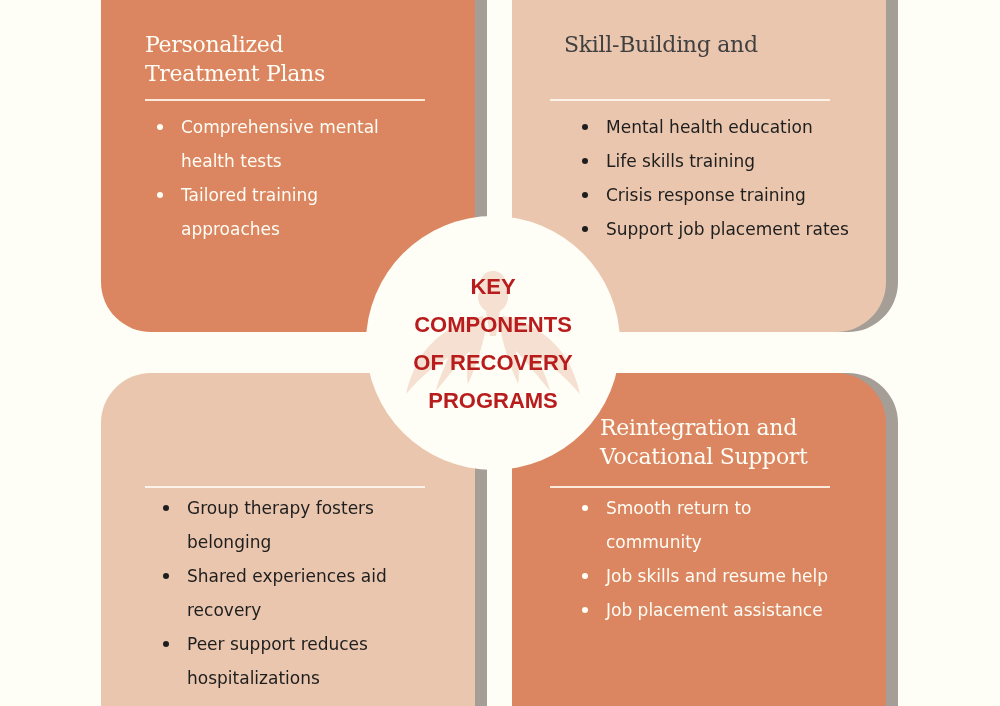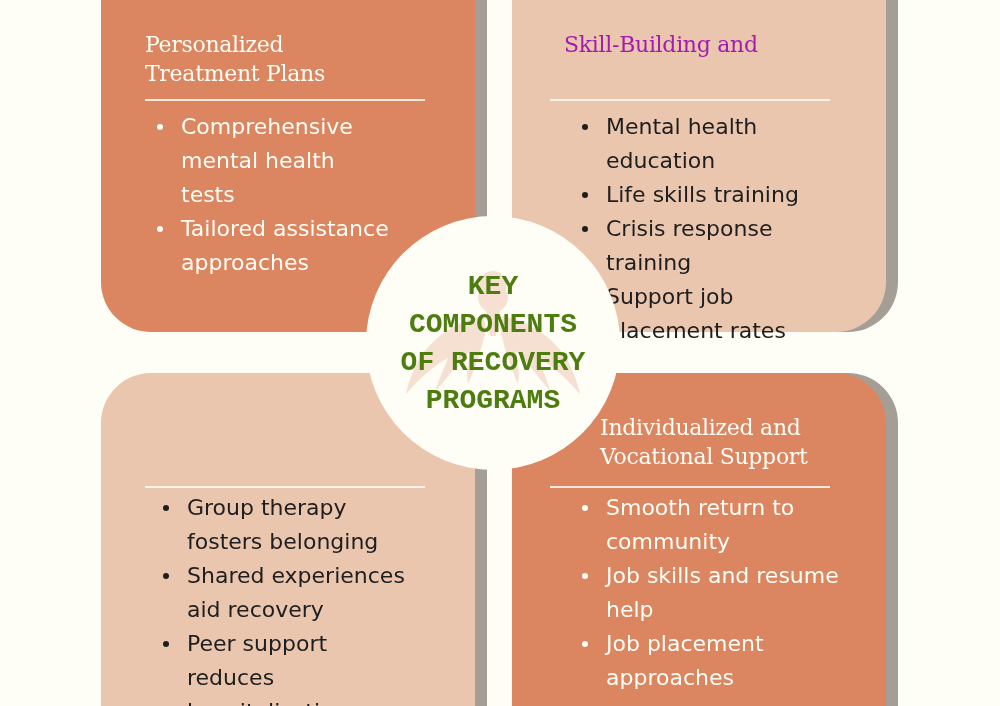--- a/index.html
+++ b/index.html
@@ -31,36 +31,36 @@
     .card-title {
       position: absolute;
       font-family: "DejaVu Serif", serif;
       font-weight: normal;
       font-size: 22px;
       line-height: 29px;
       margin: 0;
       letter-spacing: -0.3px;
     }
     .card.dark .card-title { color: #fefdf6; }
-    .card.light .card-title { color: #a21caf; }
+    .card.light .card-title { color: #404040; }
 
     .divider {
       position: absolute;
       height: 2px;
       width: 280px;
     }
     .card.dark .divider { background: #fbe9dc; }
     .card.light .divider { background: #fbf3ea; }
 
     .bullets {
       position: absolute;
       margin: 0;
       padding: 0;
       list-style: none;
-      font-size: 22px;
+      font-size: 17px;
       line-height: 34px;
     }
     .bullets li {
       position: relative;
       padding-left: 26px;
     }
     .bullets li::before {
       content: "";
       position: absolute;
       left: 2px;
@@ -106,41 +106,41 @@
       top: 50px;
       width: 190px;
       height: 130px;
     }
     #center-title {
       position: absolute;
       left: 0;
       right: 0;
       top: 52px;
       text-align: center;
-      font-family: Liberation Mono, monospace;
+      font-family: Liberation Sans, sans-serif;
       font-weight: bold;
-      font-size: 28px;
+      font-size: 22px;
       line-height: 38px;
-      color: #4d7c0f;
+      color: #b91c1c;
       margin: 0;
     }
     #center-title span { display: block; }
   </style>
 </head>
 <body>
 
 <div id="card-tl" class="card dark shadow">
   <h2 class="card-title">
     <span>Personalized</span><br>
     <span>Treatment Plans</span>
   </h2>
   <div class="divider"></div>
   <ul class="bullets">
     <li>Comprehensive mental health tests</li>
-    <li>Tailored assistance approaches</li>
+    <li>Tailored training approaches</li>
   </ul>
 </div>
 
 <div id="card-tr" class="card light shadow">
   <h2 class="card-title">
     <span>Skill-Building and</span><br>
   </h2>
   <div class="divider"></div>
   <ul class="bullets">
     <li>Mental health education</li>
@@ -154,28 +154,28 @@
   <div class="divider"></div>
   <ul class="bullets">
     <li>Group therapy fosters belonging</li>
     <li>Shared experiences aid recovery</li>
     <li>Peer support reduces hospitalizations</li>
   </ul>
 </div>
 
 <div id="card-br" class="card dark shadow">
   <h2 class="card-title">
-    <span>Individualized and</span><br>
+    <span>Reintegration and</span><br>
     <span>Vocational Support</span>
   </h2>
   <div class="divider"></div>
   <ul class="bullets">
     <li>Smooth return to community</li>
     <li>Job skills and resume help</li>
-    <li>Job placement approaches</li>
+    <li>Job placement assistance</li>
   </ul>
 </div>
 
 <div id="center-circle">
   <svg id="bird-watermark" viewBox="0 0 190 130">
     <g fill="#f4dccb" opacity="0.85">
 
       <path d="M95 5 C85 5 80 15 82 25 C78 30 80 40 88 45 L92 70 L98 70 L102 45 C110 40 112 30 108 25 C110 15 105 5 95 5 Z"></path>
 
       <path d="M85 50 C60 55 35 70 20 95 C15 105 10 118 8 128 C22 112 35 100 50 92 C45 105 40 115 38 125 C52 108 62 95 72 85 C70 98 68 108 70 118 C78 100 84 82 88 62 Z"></path>

